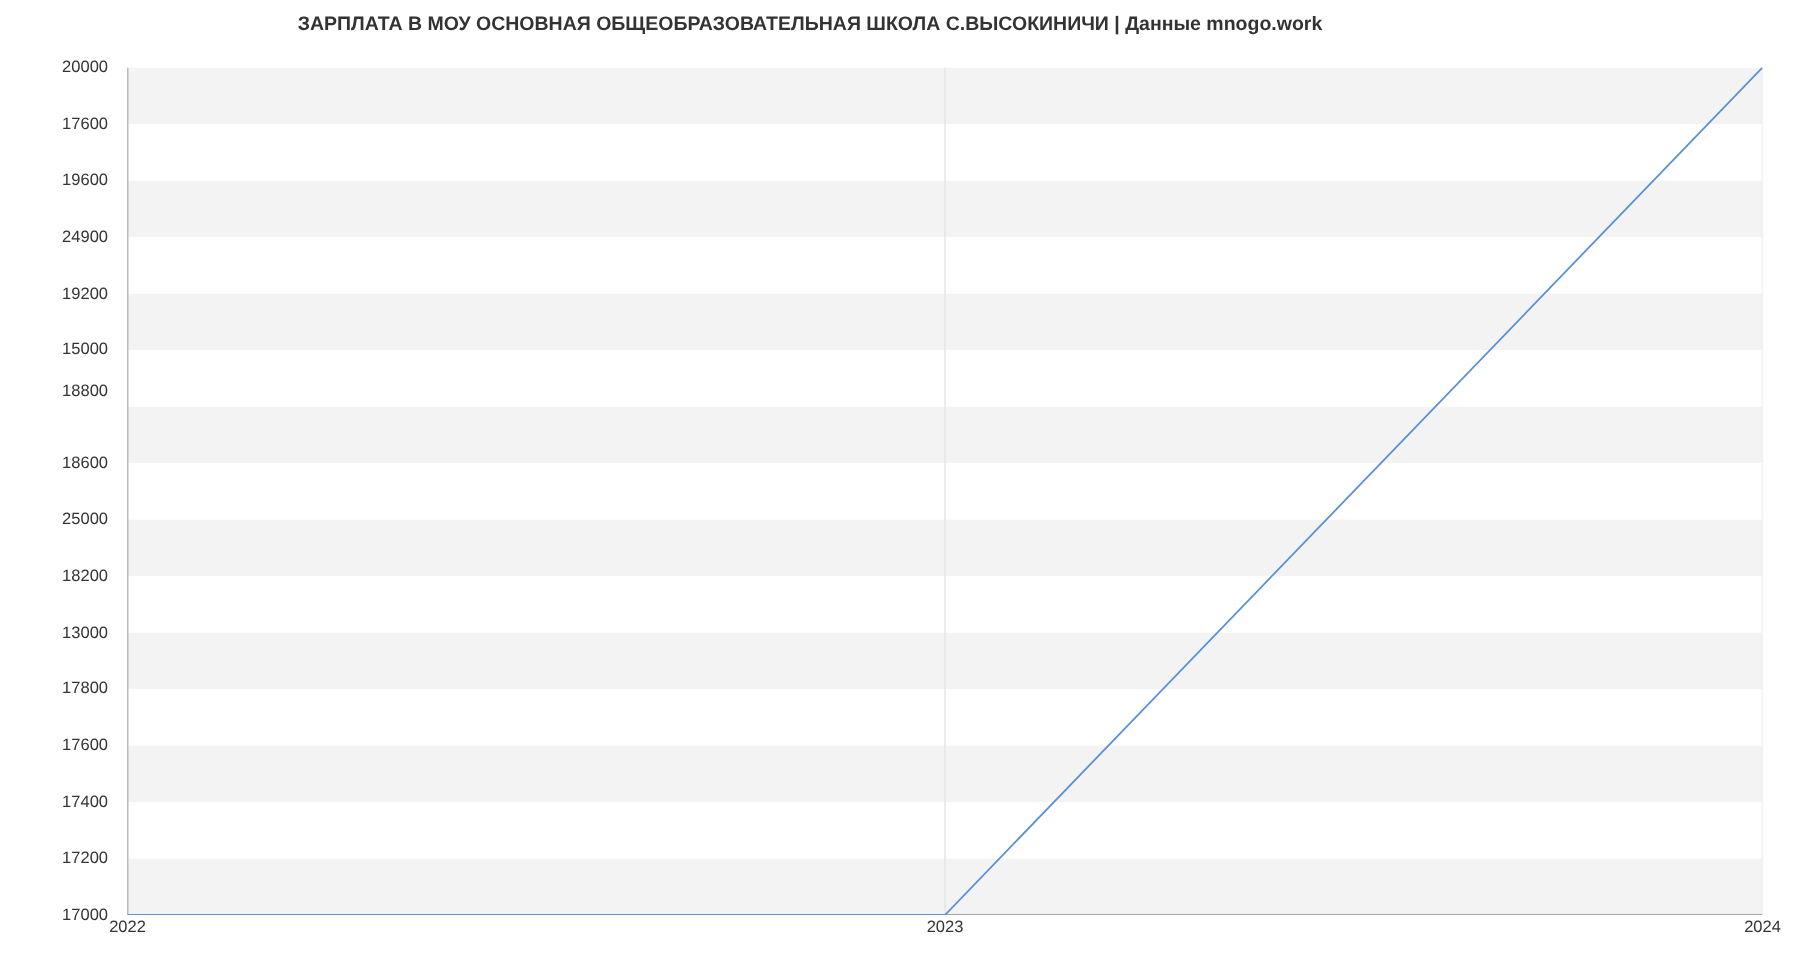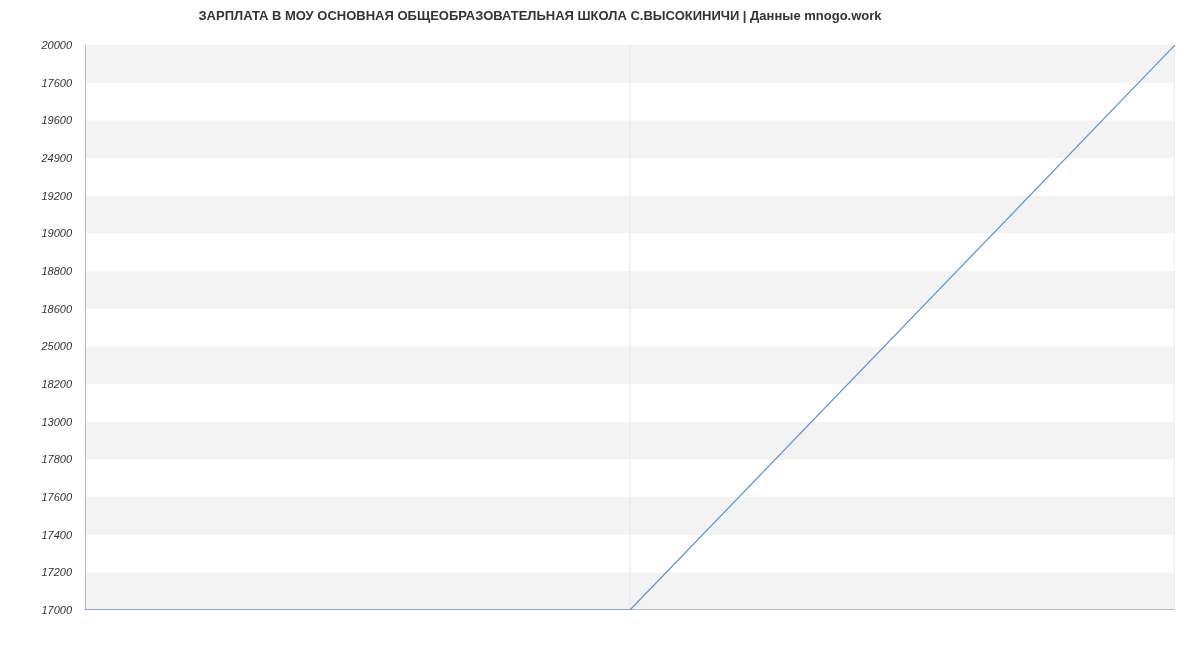--- a/index.html
+++ b/index.html
@@ -2,42 +2,42 @@
 <html><head>
   <meta charset="utf-8">
   <style>
     * { margin: 0; padding: 0; box-sizing: border-box; }
     html, body { width: 1200px; height: 650px; background: #ffffff; font-family: Arial, Helvetica, sans-serif; }
     .chart-wrap { position: relative; width: 1080px; height: 650px; }
     .title { position: absolute; top: 8px; left: 0; right: 0; text-align: center; font-size: 13px; font-weight: 600; color: #333; }
     .plot { position: absolute; left: 85px; top: 45px; width: 1090px; height: 565px; }
     .plot svg { display: block; }
     .y-ticks { position: absolute; left: 0; top: 45px; width: 80px; height: 565px; }
-    .y-tick { position: absolute; right: 8px; font-size: 11px; color: #333; transform: translateY(-50%); white-space: nowrap; font-style: italic; }
+    .y-tick { position: absolute; right: 8px; font-size: 11px; color: #333; transform: translateY(-50%); white-space: nowrap; }
     .x-ticks { position: absolute; left: 85px; top: 612px; width: 1090px; height: 20px; }
     .x-tick { position: absolute; font-size: 11px; color: #333; transform: translateX(-50%); white-space: nowrap; }
   </style>
 </head>
 <body>
 
 <div class="chart-wrap">
   <div class="title">ЗАРПЛАТА В МОУ ОСНОВНАЯ ОБЩЕОБРАЗОВАТЕЛЬНАЯ ШКОЛА С.ВЫСОКИНИЧИ | Данные mnogo.work</div>
 
   <div class="y-ticks">
       <div class="y-tick" style="top: 565px;">17000</div>
       <div class="y-tick" style="top: 527.333px;">17200</div>
       <div class="y-tick" style="top: 489.667px; margin-left: 29px;">17400</div>
       <div class="y-tick" style="top: 452px;">17600</div>
       <div class="y-tick" style="top: 414.333px;">17800</div>
       <div class="y-tick" style="top: 376.667px;">13000</div>
       <div class="y-tick" style="top: 339px;">18200</div>
       <div class="y-tick" style="top: 301.333px;">25000</div>
       <div class="y-tick" style="top: 263.667px;">18600</div>
-      <div class="y-tick" style="top: 226px;">18800</div>
-      <div class="y-tick" style="top: 188.333px;">19000</div>
+      <div class="y-tick" style="top: 216px;">18800</div>
+      <div class="y-tick" style="top: 188.333px;">15000</div>
       <div class="y-tick" style="top: 150.667px;">19200</div>
       <div class="y-tick" style="top: 113px;">24900</div>
       <div class="y-tick" style="top: 75.3333px; margin-left: 47px;">19600</div>
       <div class="y-tick" style="top: 37.6667px;">17600</div>
       <div class="y-tick" style="top: 0px;">20000</div>
     </div>
 
   <div class="plot">
     <svg width="1090" height="565" viewBox="0 0 1090 565" preserveAspectRatio="none">
       <g id="grid-bands">
@@ -61,13 +61,18 @@
           <line x1="0" x2="0" y1="0" y2="565" stroke="#e6e6e6" stroke-width="1"></line>
           <line x1="545" x2="545" y1="0" y2="565" stroke="#e6e6e6" stroke-width="1"></line>
           <line x1="1090" x2="1090" y1="0" y2="565" stroke="#e6e6e6" stroke-width="1"></line>
         </g>
       <line x1="0" y1="0" x2="0" y2="565" stroke="#888" stroke-width="1"></line>
       <line x1="0" y1="565" x2="1090" y2="565" stroke="#888" stroke-width="1"></line>
       <polyline id="data-line" fill="none" stroke-width="1.2" points="0,565 545,565 1090,0" stroke="#5b8fd6"></polyline>
     </svg>
   </div>
 
+  <div class="x-ticks">
+      <div class="x-tick" style="left: 0px;">2022</div>
+      <div class="x-tick" style="left: 545px;">2023</div>
+      <div class="x-tick" style="left: 1090px;">2024</div>
+    </div>
 </div>
 
 </body></html>

